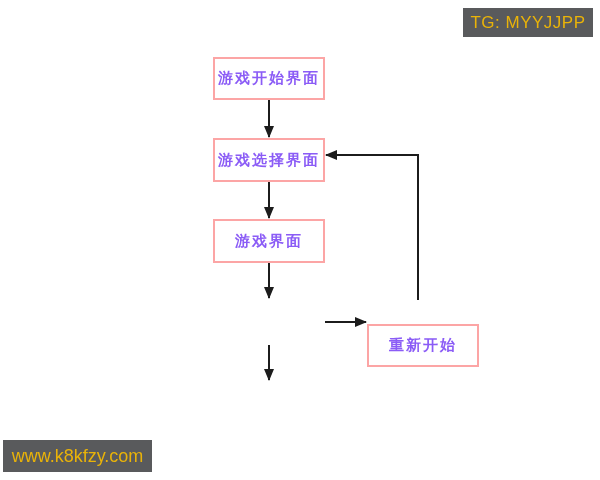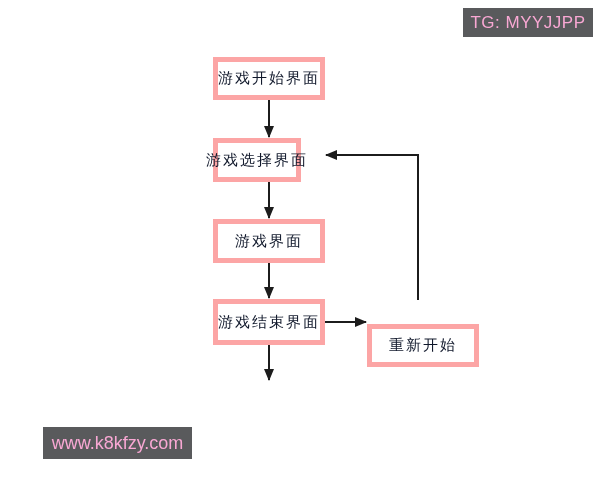--- a/index.html
+++ b/index.html
@@ -20,61 +20,60 @@
     left: 0;
     top: 0;
     width: 600px;
     height: 480px;
     pointer-events: none;
   }
   .flow-node {
     position: absolute;
     box-sizing: border-box;
     background: #ffffff;
-    border: 5px solid #fca5a5;
+    border: 2px solid #fca5a5;
     display: flex;
     align-items: center;
     justify-content: center;
-    color: #0f172a;
+    color: #8b5cf6;
     font-family: "DejaVu Serif", "Liberation Serif", serif;
-    font-weight: normal;
+    font-weight: bold;
     font-size: 15px;
     letter-spacing: 2px;
     text-align: center;
     white-space: nowrap;
   }
   .badge {
     position: absolute;
     background: #595a5c;
-    color: #f9a8d4;
+    color: #eab308;
     display: flex;
     align-items: center;
     justify-content: center;
     font-family: "Liberation Sans", sans-serif;
     white-space: nowrap;
-    margin-left: 40px;
   }
   #badge-top-right {
     top: 8px;
     right: 7px;
     width: 130px;
     height: 29px;
     font-size: 17px;
     letter-spacing: 0.5px;
   }
   #badge-bottom-left {
     left: 3px;
-    bottom: 21px;
+    bottom: 8px;
     width: 149px;
     height: 32px;
     font-size: 18px;
   }
   
   #node-start   { left: 213px; top: 57px;  width: 112px; height: 43px; }
-  #node-select  { left: 213px; top: 138px; width: 88px; height: 44px; }
+  #node-select  { left: 213px; top: 138px; width: 112px; height: 44px; }
   #node-game    { left: 213px; top: 219px; width: 112px; height: 44px; text-align: center; }
   #node-end     { left: 213px; top: 299px; width: 112px; height: 46px; }
   #node-restart { left: 367px; top: 300px; width: 112px; height: 43px; margin-top: 24px; }
   #node-exit    { left: 213px; top: 381px; width: 112px; height: 45px; }
 </style>
 </head>
 <body>
 
 <div id="canvas">
 
@@ -99,23 +98,20 @@
   </div>
 
   <div class="flow-node" id="node-select">
     <span>游戏选择界面</span>
   </div>
 
   <div class="flow-node" id="node-game">
     <span>游戏界面</span>
   </div>
 
-  <div class="flow-node" id="node-end">
-    <span>游戏结束界面</span>
-  </div>
 
   <div class="flow-node" id="node-restart">
     <span>重新开始</span>
   </div>
 
 
   <div class="badge" id="badge-top-right">
     <span>TG: MYYJJPP</span>
   </div>
 

